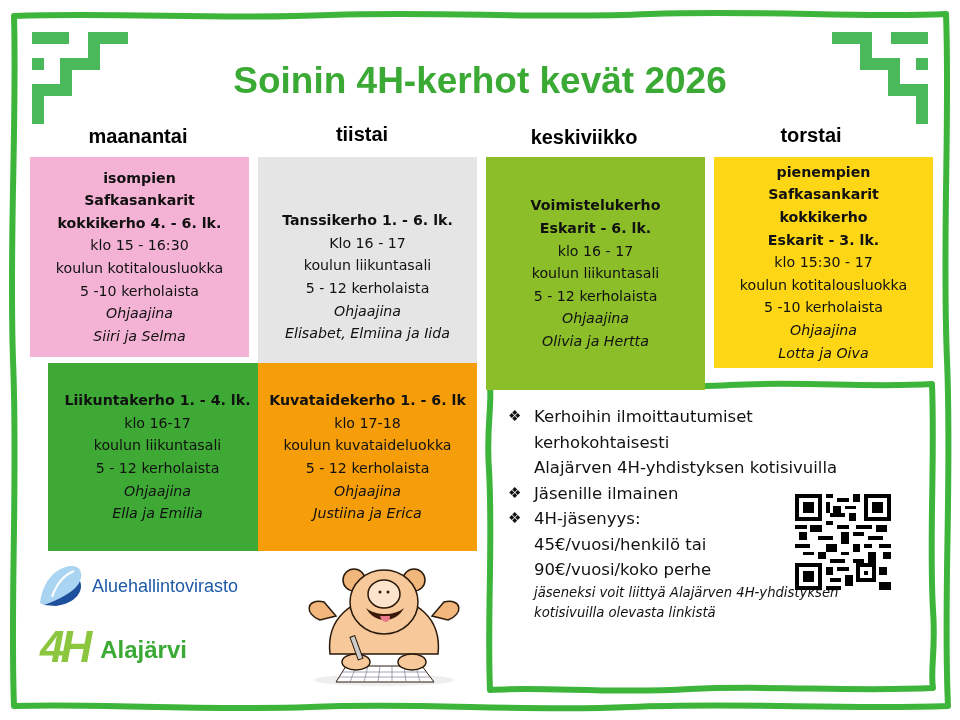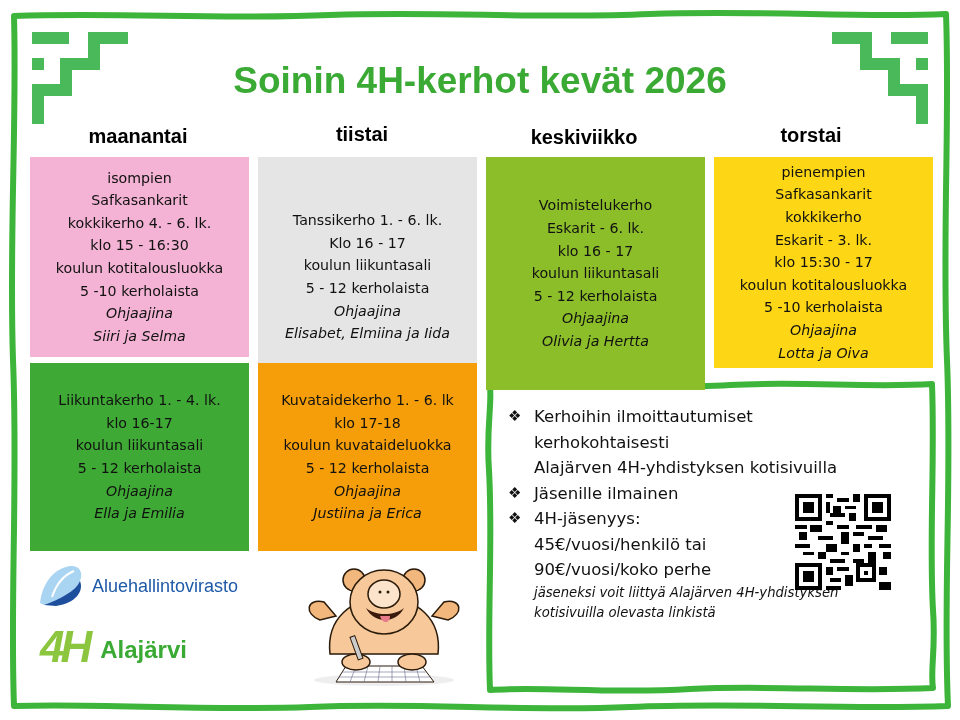--- a/index.html
+++ b/index.html
@@ -16,21 +16,21 @@
     position: absolute; left: 0; top: 60px; width: 960px; text-align: center;
     font-weight: bold; font-size: 37px; color: #3aaa35; letter-spacing: 0px;
   }
 
   .day { position: absolute; font-weight: bold; font-size: 20px; color: #000; text-align: center; width: 228px; }
 
   .card {
     position: absolute; display: flex; flex-direction: column; align-items: center; justify-content: center;
     text-align: center; font-family: "DejaVu Sans", sans-serif; font-size: 14.2px; line-height: 22.6px; color: #111;
   }
-  .card .b { font-weight: normal; }
+  .card .b { font-weight: bold; }
   .card .i { font-style: italic; text-align: center; }
 
   .info {
     position: absolute; left: 494px; top: 390px; width: 436px; height: 290px;
     padding: 14px 0 0 14px; font-family: "DejaVu Sans", sans-serif; color: #111;
   }
   .bullet { display: flex; align-items: flex-start; font-size: 16.5px; line-height: 25.5px; }
   .bullet .glyph { width: 26px; flex: 0 0 26px; font-size: 15px; }
   .indent { padding-left: 26px; font-size: 16.5px; line-height: 25.5px; }
   .note { padding-left: 26px; font-style: italic; font-size: 13.2px; line-height: 20.5px; }
@@ -120,21 +120,21 @@
   <div class="b">Safkasankarit</div>
   <div class="b">kokkikerho</div>
   <div class="b">Eskarit - 3. lk.</div>
   <div>klo 15:30 - 17</div>
   <div>koulun kotitalousluokka</div>
   <div>5 -10 kerholaista</div>
   <div class="i">Ohjaajina</div>
   <div class="i">Lotta ja Oiva</div>
 </div>
 
-<div class="card" style="left:30px; top:363px; width:219px; height:188px; background:#3eaa35;">
+<div class="card" style="left:48px; top:363px; width:219px; height:188px; background:#3eaa35;">
   <div class="b">Liikuntakerho 1. - 4. lk.</div>
   <div>klo 16-17</div>
   <div>koulun liikuntasali</div>
   <div>5 - 12 kerholaista</div>
   <div class="i">Ohjaajina</div>
   <div class="i">Ella ja Emilia</div>
 </div>
 
 <div class="card" style="left:258px; top:363px; width:219px; height:188px; background:#f59e09;">
   <div class="b">Kuvataidekerho 1. - 6. lk</div>

